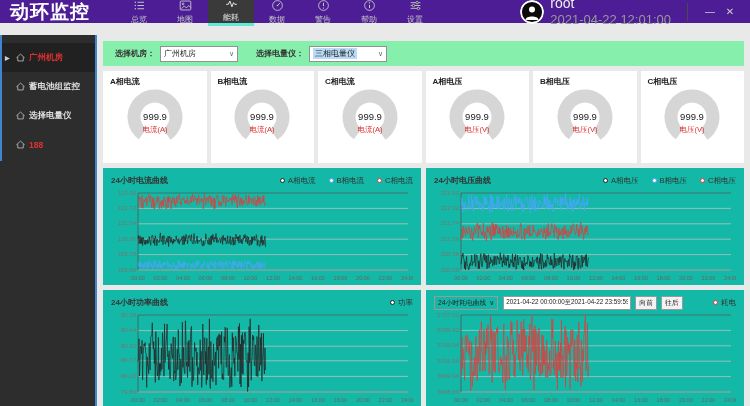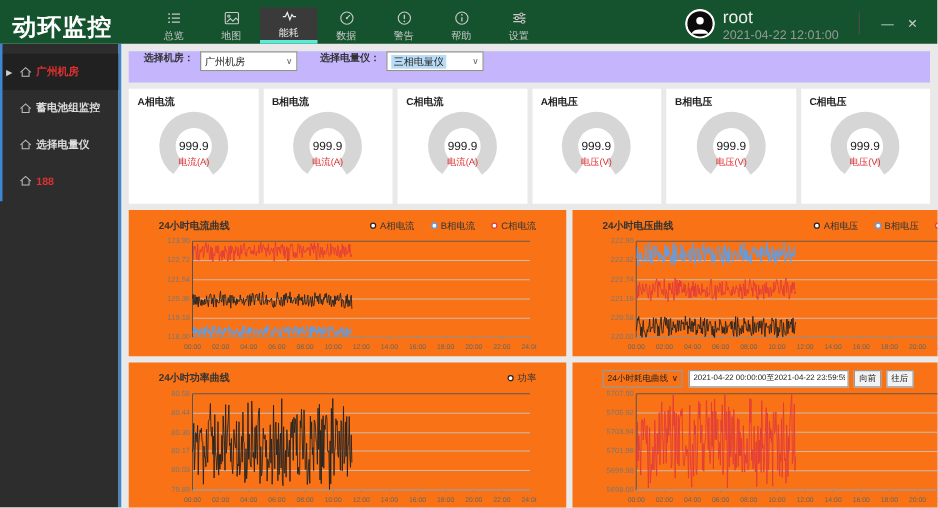--- a/index.html
+++ b/index.html
@@ -1,62 +1,62 @@
 <!DOCTYPE html>
 <html><head>
 <meta charset="utf-8">
 <style>
   *{margin:0;padding:0;box-sizing:border-box}
   html,body{width:750px;height:406px;overflow:hidden}
   body{font-family:"Liberation Sans",sans-serif;background:#e9e9e9;position:relative}
 
   
-  header{position:absolute;top:0;left:0;right:0;height:35px;background:#14532d;display:flex;align-items:flex-end;z-index:10}
+  header{position:absolute;top:0;left:0;right:0;height:23px;background:#4c1d95;display:flex;align-items:center;z-index:10}
   .app-title{width:116px;display:flex;align-items:center;padding-left:10px;color:#fff;font-size:19px;font-weight:bold;letter-spacing:1px}
   .tabs{display:flex}
   .tab{width:46px;display:flex;flex-direction:column;align-items:center;justify-content:center;gap:2px;color:#c9c9c9;cursor:pointer}
   .tab.active{background:#3a3a3a;border-bottom:3px solid #5eead4;color:#eee}
   .tab-icon svg{width:13px;height:13px;display:block}
   .tab-label{font-size:8px;white-space:nowrap}
   .topbar-right{margin-left:auto;display:flex;align-items:center;padding-right:10px}
   .avatar{width:24px;height:24px;border-radius:50%;overflow:hidden;flex:none}
   .avatar svg{display:block}
   .user-meta{margin-left:6px;line-height:1.3}
   .user-name{font-size:14px;color:#eee}
-  .user-datetime{font-size:10px;color:#999;white-space:nowrap}
+  .user-datetime{font-size:13px;color:#999;white-space:nowrap}
   .win-divider{width:1px;height:18px;background:#4a4a4a;margin:0 12px 0 16px}
   .win-btn{color:#ccc;font-size:10px;width:20px;text-align:center;cursor:pointer}
 
   
   aside{position:absolute;left:0;top:35px;bottom:0;width:95px;background:#2d2d2d;padding-top:8px}
   .side-item{height:29px;display:flex;align-items:center;gap:3px;padding-left:5px;font-size:8.5px;font-weight:bold;color:#ddd;cursor:pointer;white-space:nowrap}
   .side-item.alarm{color:#e03131}
   .side-item.active{background:#212121}
   .side-caret{width:7px;font-size:6px;color:#ccc;flex:none}
   .home-ic svg{width:11px;height:11px;display:block;color:#bfbfbf}
   .edge-accent{position:absolute;left:0;top:35px;width:2px;height:126px;background:#3f86d0;z-index:11}
 
   
   main{position:absolute;left:95px;top:35px;right:0;bottom:0;background:#e9e9e9;border-left:2px solid #3f86d0;padding:6px}
-  .controls-bar{background:#c4b5fd;height:25px;display:flex;align-items:flex-start;padding:0 12px;margin-bottom:5px}
+  .controls-bar{background:#86efac;height:25px;display:flex;align-items:center;padding:0 12px;margin-bottom:5px}
   .ctl-label{font-size:8px;color:#333;font-weight:bold}
   .select{border:1px solid #919191;background:#fff;height:16px;min-width:78px;display:flex;align-items:center;justify-content:space-between;gap:6px;padding:0 3px;font-size:8px;color:#222;cursor:pointer;margin-left:5px}
   .select .sel-caret{font-size:7px;color:#666}
   .select.hl .sel-text{background:#badbf5;padding:0 2px}
   .ctl-gap{width:18px}
 
   
   .gauges{display:flex;gap:4px;margin-bottom:5px}
   .gauge-card{flex:1;background:#fff;height:92px;padding:5px 7px}
   .gauge-title{font-size:8px;font-weight:bold;color:#222}
   .gauge-wrap{display:flex;justify-content:center;margin-top:1px}
 
   
   .charts{display:grid;grid-template-columns:1fr 1fr;gap:5px}
-  .chart-card{background:#f97316;height:117px;padding:4px 24px}
+  .chart-card{background:#14b8a6;height:117px;padding:4px 8px}
   .chart-head{height:17px;display:flex;align-items:center}
   .chart-title{font-size:8px;font-weight:bold;color:#333}
   .legend{margin-left:auto;display:flex;align-items:center;gap:13px}
   .lg-item{display:flex;align-items:center;gap:3px;font-size:7.5px;color:#333;white-space:nowrap}
   .lg-ring{width:5px;height:5px;border-radius:50%;border:1.6px solid #000;background:#fff;flex:none}
   .chart-body{height:92px}
   .chart-body svg{display:block}
   .mini-select{border:1px solid #999;height:14px;display:flex;align-items:center;gap:3px;padding:0 3px;font-size:6.8px;color:#222;cursor:pointer;white-space:nowrap}
   .date-range{border:1px solid #999;height:14px;width:128px;font-size:6.3px;color:#222;padding:0 2px;margin-left:5px;font-family:inherit}
   .mini-btn{height:14px;font-size:6.8px;padding:0 3px;margin-left:4px;background:#f2f2f2;border:1px solid #999;color:#222;cursor:pointer;font-family:inherit}

